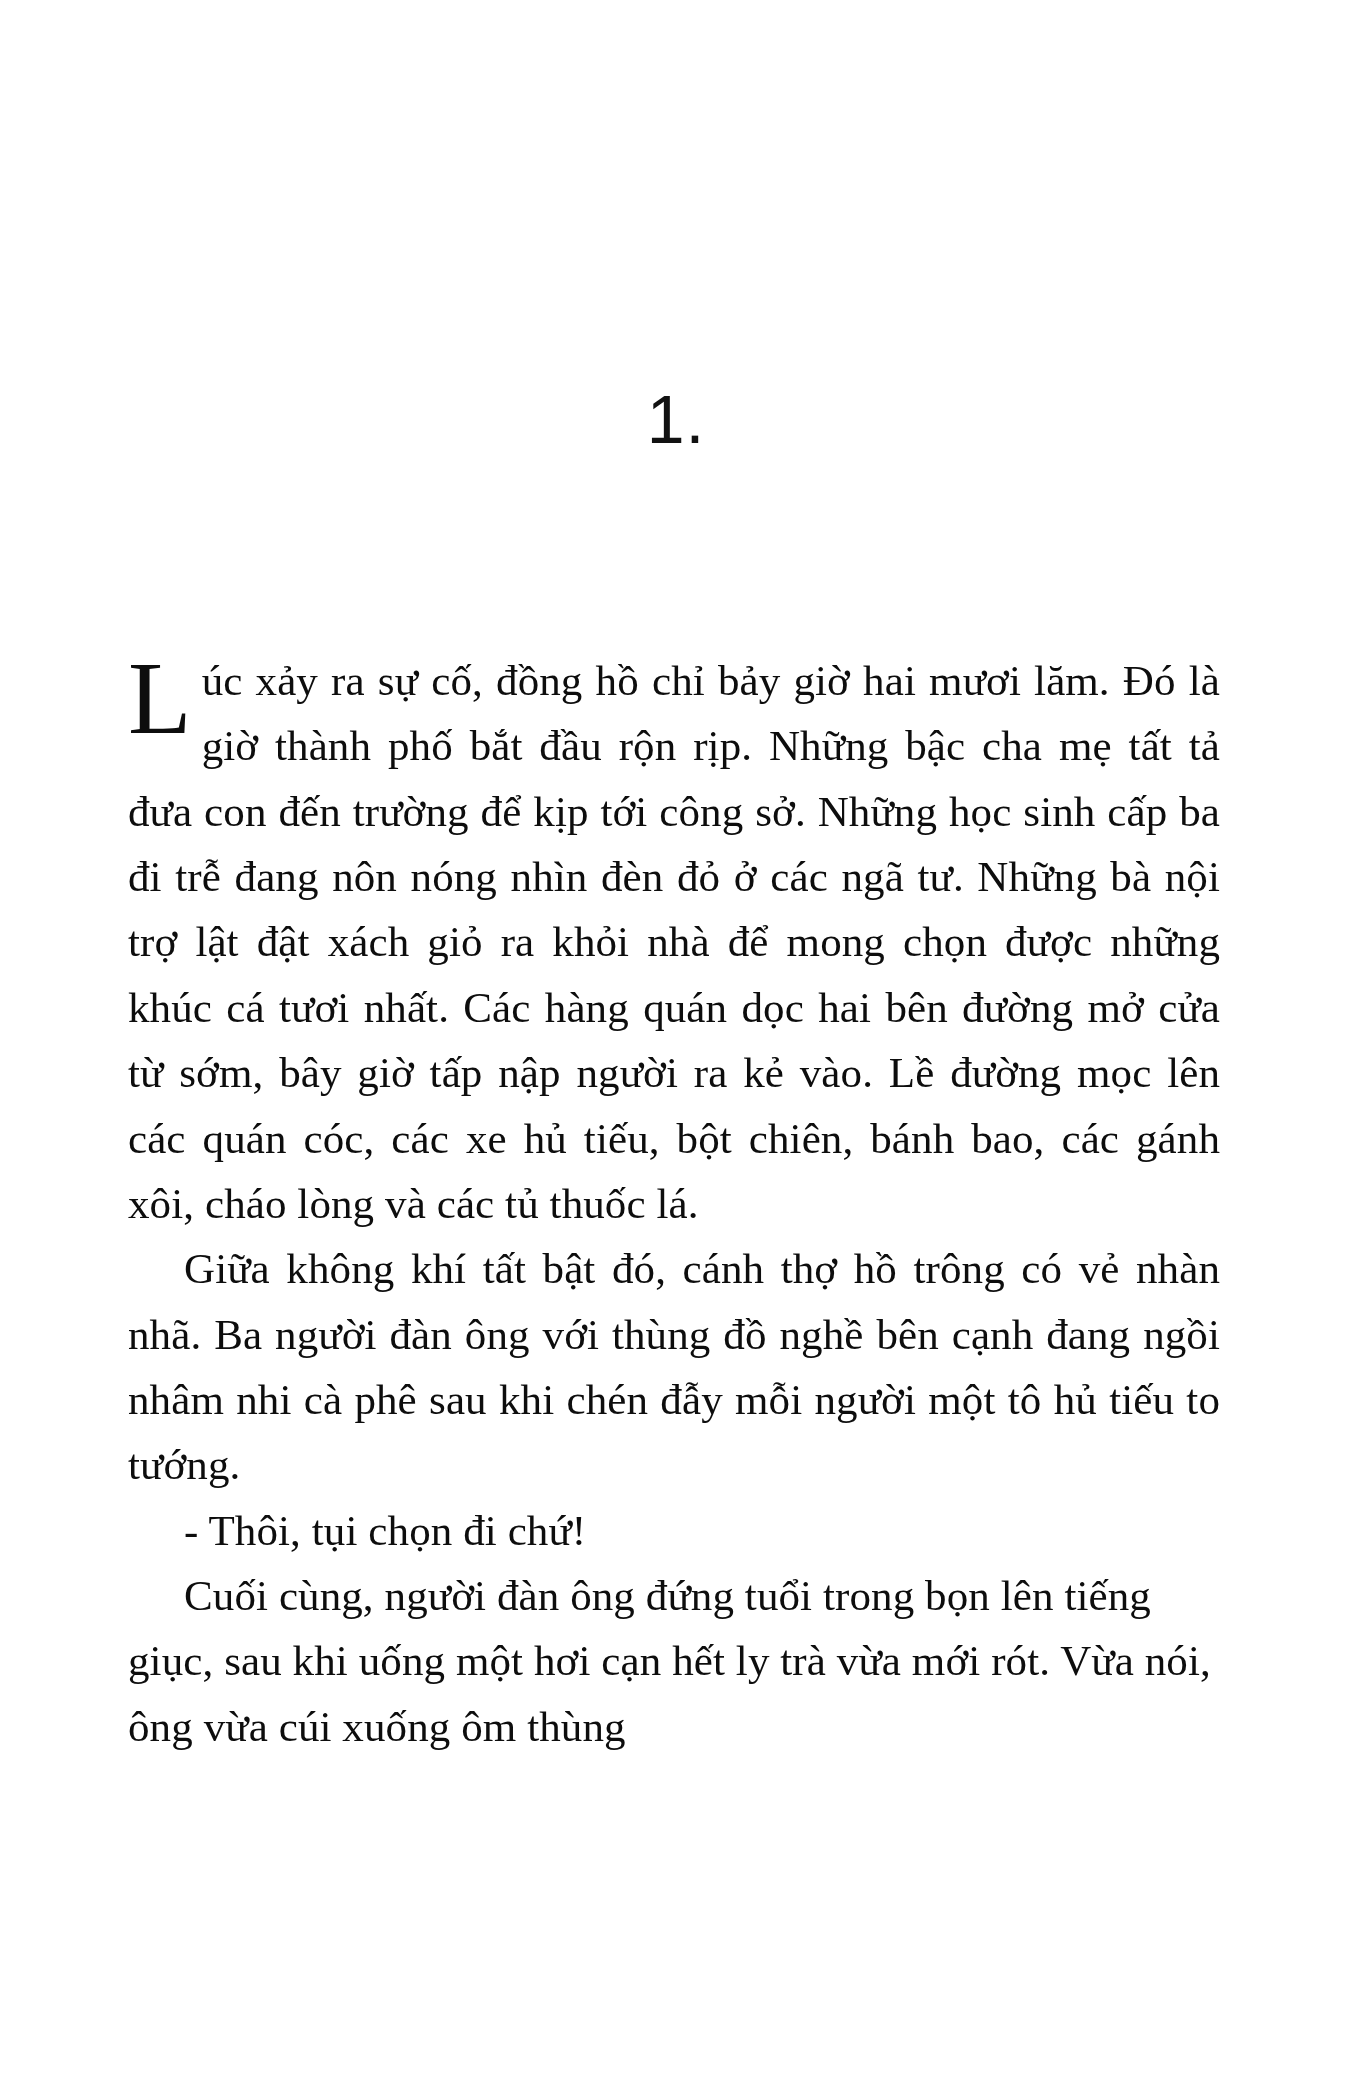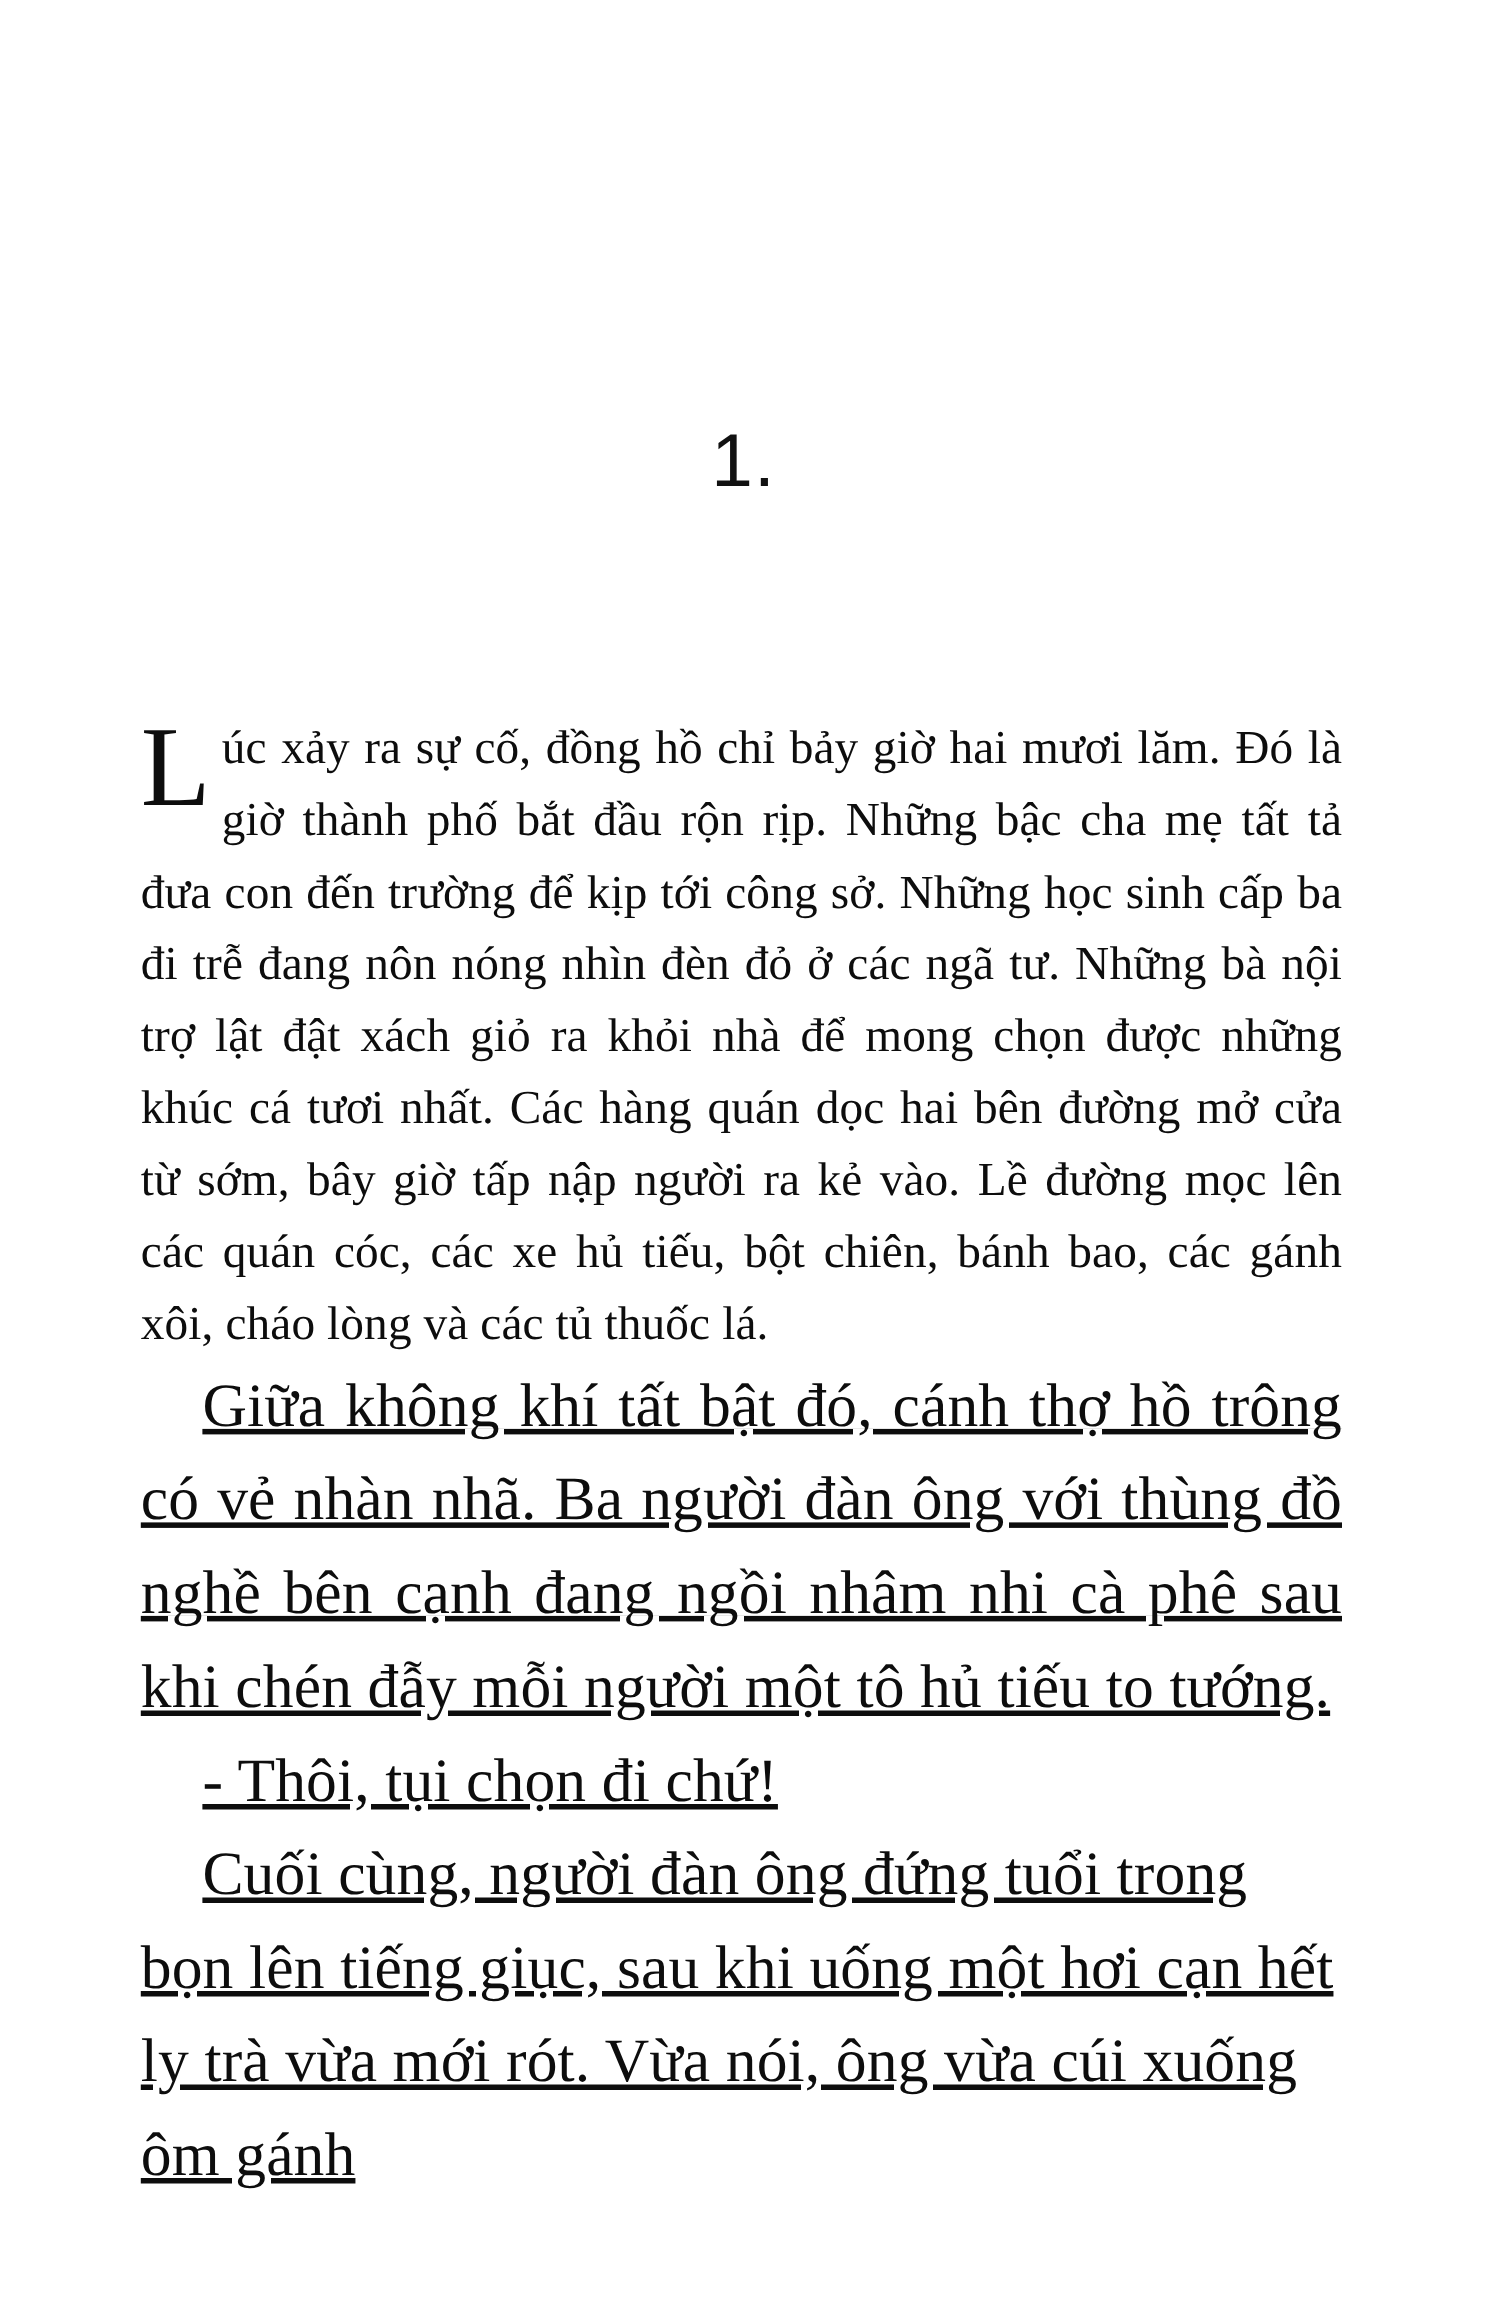--- a/index.html
+++ b/index.html
@@ -48,27 +48,26 @@
     float: left;
     font-family: "Liberation Serif", "DejaVu Serif", serif;
     font-size: 104px;
     line-height: 0.84;
     padding: 4px 10px 0 0;
     margin-top: 2px;
     font-weight: 400;
   }
   p.para {
     margin: 0;
-    font-size: 56px;
+    font-size: 43px;
     line-height: 1.52;
     text-align: justify;
     text-justify: inter-word;
     text-indent: 56px;
     letter-spacing: 0.1px;
-    text-decoration: underline;
   }
   p.para.last {
     text-align: left;
   }
 </style>
 </head>
 <body>
 
 <div class="page">
 
@@ -77,17 +76,17 @@
   <div class="body-block">
 
     <p class="dropcap-para">
       <span class="dropcap">L</span><span>úc xảy ra sự cố, đồng hồ chỉ bảy giờ hai mươi lăm. Đó là giờ thành phố bắt đầu rộn rịp. Những bậc cha mẹ tất tả đưa con đến trường để kịp tới công sở. Những học sinh cấp ba đi trễ đang nôn nóng nhìn đèn đỏ ở các ngã tư. Những bà nội trợ lật đật xách giỏ ra khỏi nhà để mong chọn được những khúc cá tươi nhất. Các hàng quán dọc hai bên đường mở cửa từ sớm, bây giờ tấp nập người ra kẻ vào. Lề đường mọc lên các quán cóc, các xe hủ tiếu, bột chiên, bánh bao, các gánh xôi, cháo lòng và các tủ thuốc lá.</span>
     </p>
 
     <p class="para">Giữa không khí tất bật đó, cánh thợ hồ trông có vẻ nhàn nhã. Ba người đàn ông với thùng đồ nghề bên cạnh đang ngồi nhâm nhi cà phê sau khi chén đẫy mỗi người một tô hủ tiếu to tướng.</p>
 
     <p class="para">- Thôi, tụi chọn đi chứ!</p>
 
-    <p class="para last">Cuối cùng, người đàn ông đứng tuổi trong bọn lên tiếng giục, sau khi uống một hơi cạn hết ly trà vừa mới rót. Vừa nói, ông vừa cúi xuống ôm gánh</p>
+    <p class="para last">Cuối cùng, người đàn ông đứng tuổi trong bọn lên tiếng giục, sau khi uống một hơi cạn hết ly trà vừa mới rót. Vừa nói, ông vừa cúi xuống ôm thùng</p>
 
   </div>
 
 </div>
 
 </body></html>

